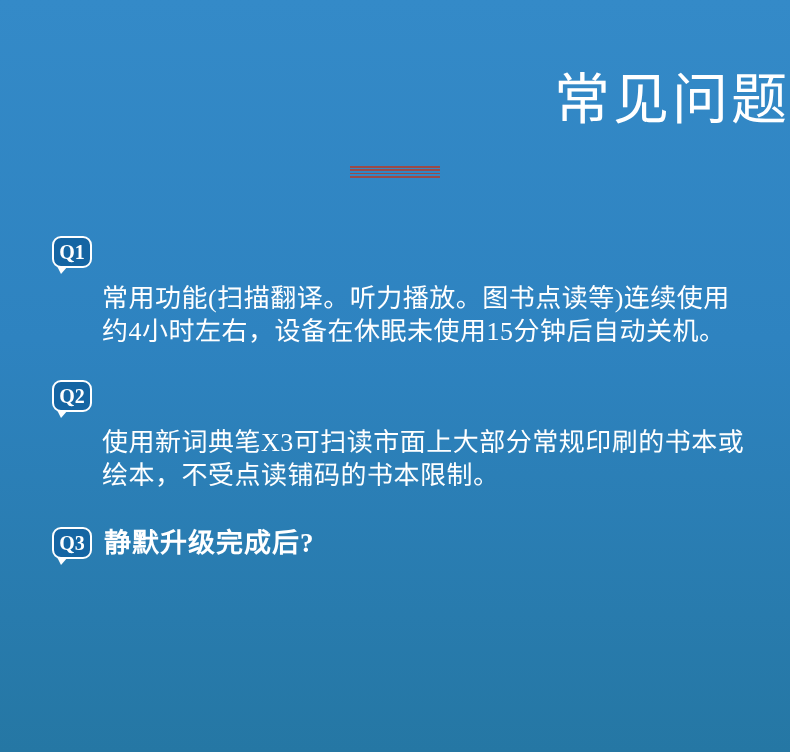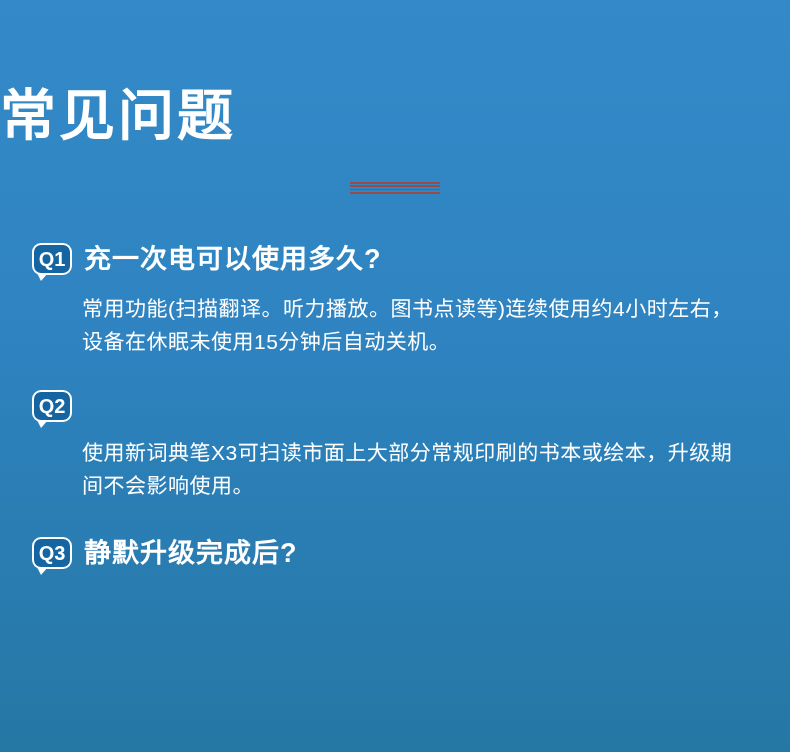--- a/index.html
+++ b/index.html
@@ -16,42 +16,42 @@
     font-family:"Liberation Sans","DejaVu Sans",sans-serif;
     background:linear-gradient(180deg,var(--bg-top) 0%,var(--bg-mid) 45%,var(--bg-bottom) 100%);
     color:var(--text-white);
     overflow:hidden;
   }
   .page{
     width:790px;height:752px;
     padding-top:66px;
   }
   .page-title{
-    text-align:left;
+    text-align:right;
     font-size:56px;
-    font-weight:bold;
+    font-weight:normal;
     letter-spacing:3px;
     line-height:1.2;
     color:var(--text-white);
-    margin-top:16px;
   }
   .title-stripes{
     width:90px;height:13px;
     margin:33px auto 0 auto;
     background:repeating-linear-gradient(
       to bottom,
       var(--stripe-red) 0px,
       var(--stripe-red) 1.7px,
       transparent 1.7px,
       transparent 3.3px
     );
   }
   .faq-list{
-    margin-top:45px;
-    padding:0 40px 0 32px;
+    margin-top:57px;
+    padding:0 40px 0 52px;
+    font-family:Liberation Serif, serif;
   }
   .faq-item{
     margin-bottom:32px;
   }
   .faq-question-row{
     display:flex;
     align-items:center;
   }
   .q-badge{
     position:relative;
@@ -80,21 +80,21 @@
     margin-left:12px;
     font-size:27px;
     font-weight:bold;
     line-height:38px;
     letter-spacing:1px;
     color:var(--text-white);
   }
   .q-answer{
     margin:14px 0 0 50px;
     max-width:672px;
-    font-size:21px;
+    font-size:26px;
     line-height:33px;
     letter-spacing:0.5px;
     color:var(--text-white);
     font-weight:normal;
   }
 </style>
 </head>
 <body>
 
 <div class="page">
@@ -103,32 +103,31 @@
 
   <div class="title-stripes"></div>
 
   <div class="faq-list">
 
     <div class="faq-item">
       <div class="faq-question-row">
         <span class="q-badge">
           <span>Q1</span>
         </span>
-        <h2 class="q-text">充一次电可以使用多久?</h2>
       </div>
       <p class="q-answer">常用功能(扫描翻译。听力播放。图书点读等)连续使用约4小时左右，设备在休眠未使用15分钟后自动关机。</p>
     </div>
 
     <div class="faq-item">
       <div class="faq-question-row">
         <span class="q-badge">
           <span>Q2</span>
         </span>
       </div>
-      <p class="q-answer">使用新词典笔X3可扫读市面上大部分常规印刷的书本或绘本，升级期间不会影响使用。</p>
+      <p class="q-answer">使用新词典笔X3可扫读市面上大部分常规印刷的书本或绘本，不受点读铺码的书本限制。</p>
     </div>
 
     <div class="faq-item">
       <div class="faq-question-row">
         <span class="q-badge">
           <span>Q3</span>
         </span>
         <h2 class="q-text">静默升级完成后?</h2>
       </div>
     </div>

